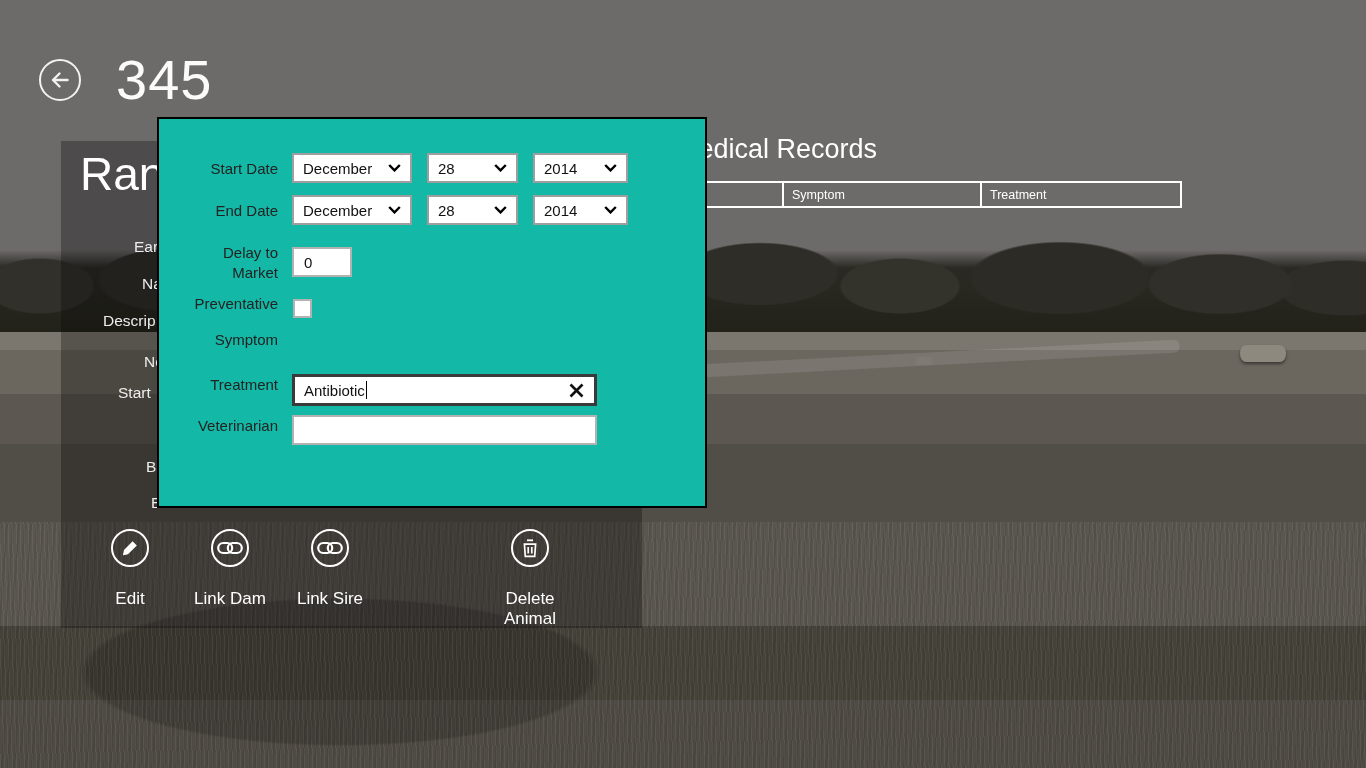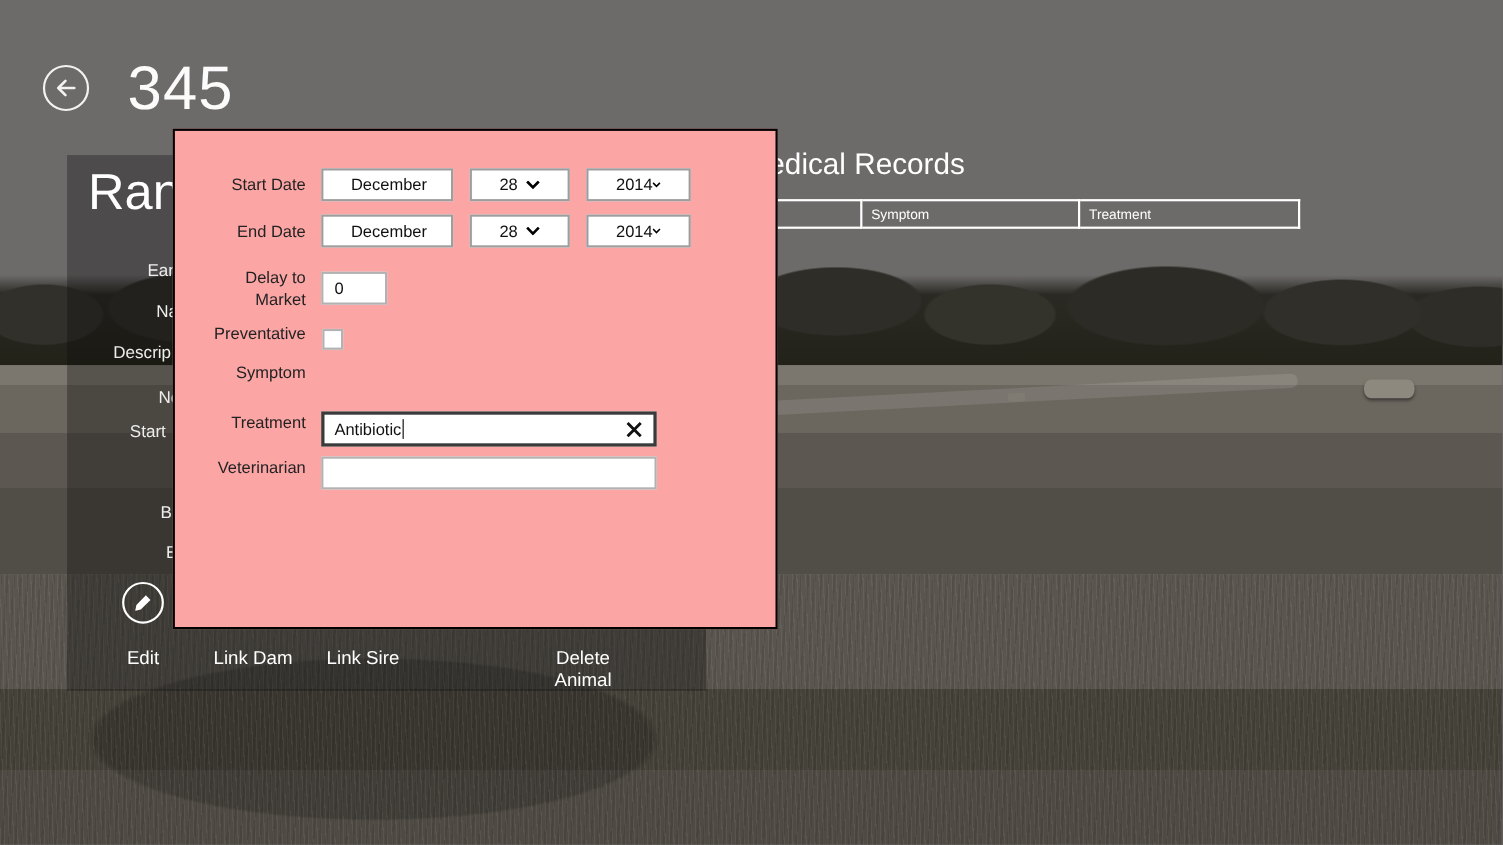--- a/index.html
+++ b/index.html
@@ -66,27 +66,27 @@
 
   
   .top-header { position:absolute; left:0; top:0; width:100%; height:130px; z-index:3; }
   .back-btn { position:absolute; left:39px; top:59px; width:42px; height:42px;
     border:2.2px solid #f2f2f2; border-radius:50%; background:transparent;
     display:flex; align-items:center; justify-content:center; cursor:pointer; }
   .page-title { position:absolute; left:116px; top:47px; font-size:56px; font-weight:300;
     color:#fbfbfb; letter-spacing:1px; }
 
   
-  .dialog { position:absolute; left:157px; top:117px; width:550px; height:455px;
-    background:#fca5a5; border:2px solid #000; z-index:10; }
+  .dialog { position:absolute; left:157px; top:117px; width:550px; height:391px;
+    background:#14b8a6; border:2px solid #000; z-index:10; }
   .dlg-label { position:absolute; left:0; width:119px; text-align:right; font-size:15px;
     color:#222; line-height:1.3; }
   .dlg-label.two-line { left:39px; width:80px; }
   .sel { position:absolute; height:30px; border:2px solid #9e9e9e; background:#fff;
-    display:flex; align-items:center; justify-content:space-between; padding:0 25px;
+    display:flex; align-items:center; justify-content:space-between; padding:0 9px;
     font-size:15px; color:#111; cursor:pointer; }
   .txt { position:absolute; height:30px; border:2px solid #b2b2b2; background:#fff;
     font-size:15px; color:#111; padding:0 8px 0 10px; outline:none;
     font-family:"Liberation Sans","DejaVu Sans",sans-serif; }
   .checkbox { position:absolute; left:134px; top:180px; width:19px; height:19px;
     border:2px solid #b2b2b2; background:#fff; cursor:pointer; }
   .txt-focused { position:absolute; left:133px; top:255px; width:305px; height:32px;
     border:3px solid #3a3a3a; background:#fff; display:flex; align-items:center;
     padding:0 8px 0 9px; font-size:15px; color:#111; cursor:text; }
   .caret { display:inline-block; width:1.5px; height:18px; background:#000; margin-left:1px; }

